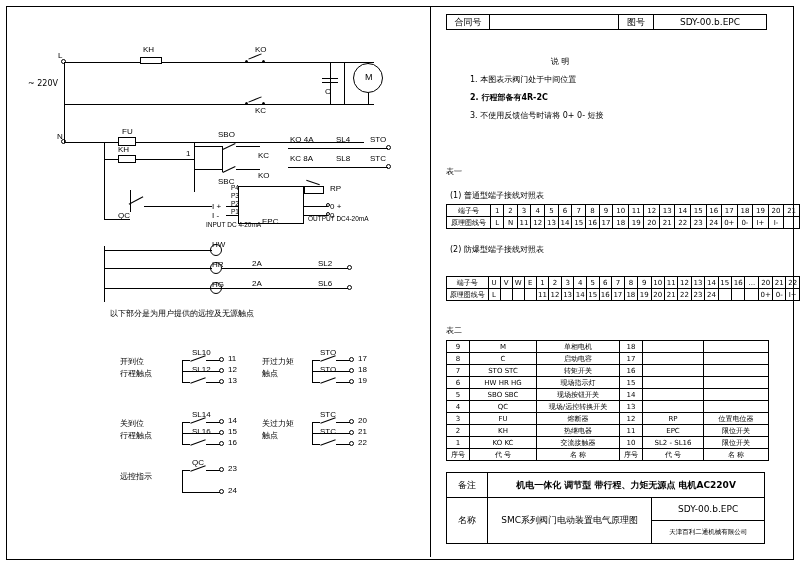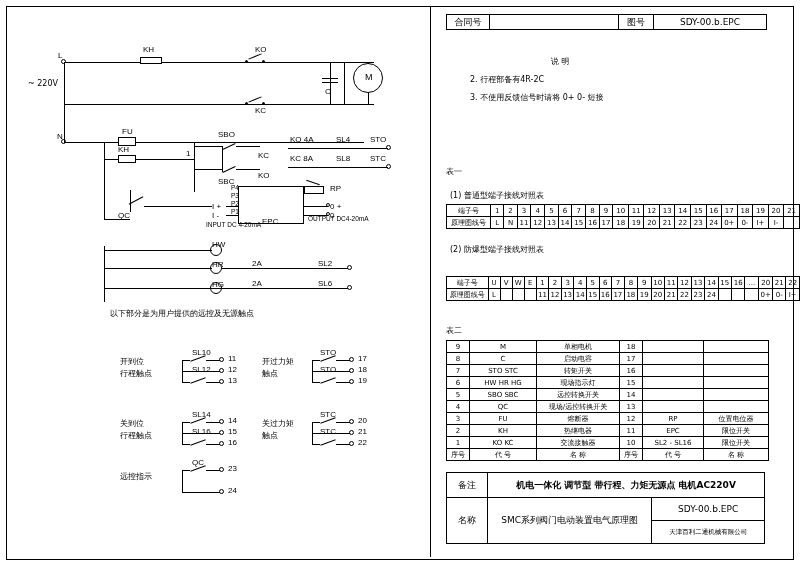--- a/index.html
+++ b/index.html
@@ -253,21 +253,22 @@
         <td style="width:128px;"></td>
         <td style="width:34px;">图号</td>
         <td style="width:112px;">SDY-00.b.EPC</td>
       </tr>
     </tbody>
       </table>
   </div>
 
   <div class="abs" style="left:470px;top:56px;width:300px;">
     <div class="note" style="text-align:center;width:180px;">说  明</div>
-    <div class="note" style="margin-top:7px;">2. 行程部备有4R-2C</div>
+    <div class="note" style="margin-top:7px;">1. 本图表示阀门处于中间位置</div>
+    <div class="note" style="margin-top:7px;font-weight:bold;">2. 行程部备有4R-2C</div>
     <div class="note" style="margin-top:7px;">3. 不使用反馈信号时请将 0+ 0- 短接</div>
   </div>
 
   <div class="abs note" style="left:446px;top:166px;">表一</div>
   <div class="abs note" style="left:450px;top:190px;">(1) 普通型端子接线对照表</div>
   <div class="tblwrap" style="left:446px;top:204px;">
     <table>
       <tbody>
           <tr>
         <td style="width:46px;">端子号</td>
@@ -415,21 +416,21 @@
             <td style="width: 22px;">6</td>
             <td style="width: 66px;">HW HR HG</td>
             <td style="width: 82px;">现场指示灯</td>
             <td style="width: 22px;">15</td>
             <td style="width: 60px;"></td>
             <td style="width: 64px;"></td>
           </tr>
           <tr>
             <td style="width: 22px;">5</td>
             <td style="width: 66px;">SBO  SBC</td>
-            <td style="width: 82px;">远控转换开关</td>
+            <td style="width: 82px;">现场按钮开关</td>
             <td style="width: 22px;">14</td>
             <td style="width: 60px;"></td>
             <td style="width: 64px;"></td>
           </tr>
           <tr>
             <td style="width: 22px;">4</td>
             <td style="width: 66px;">QC</td>
             <td style="width: 82px;">现场/远控转换开关</td>
             <td style="width: 22px;">13</td>
             <td style="width: 60px;"></td>

